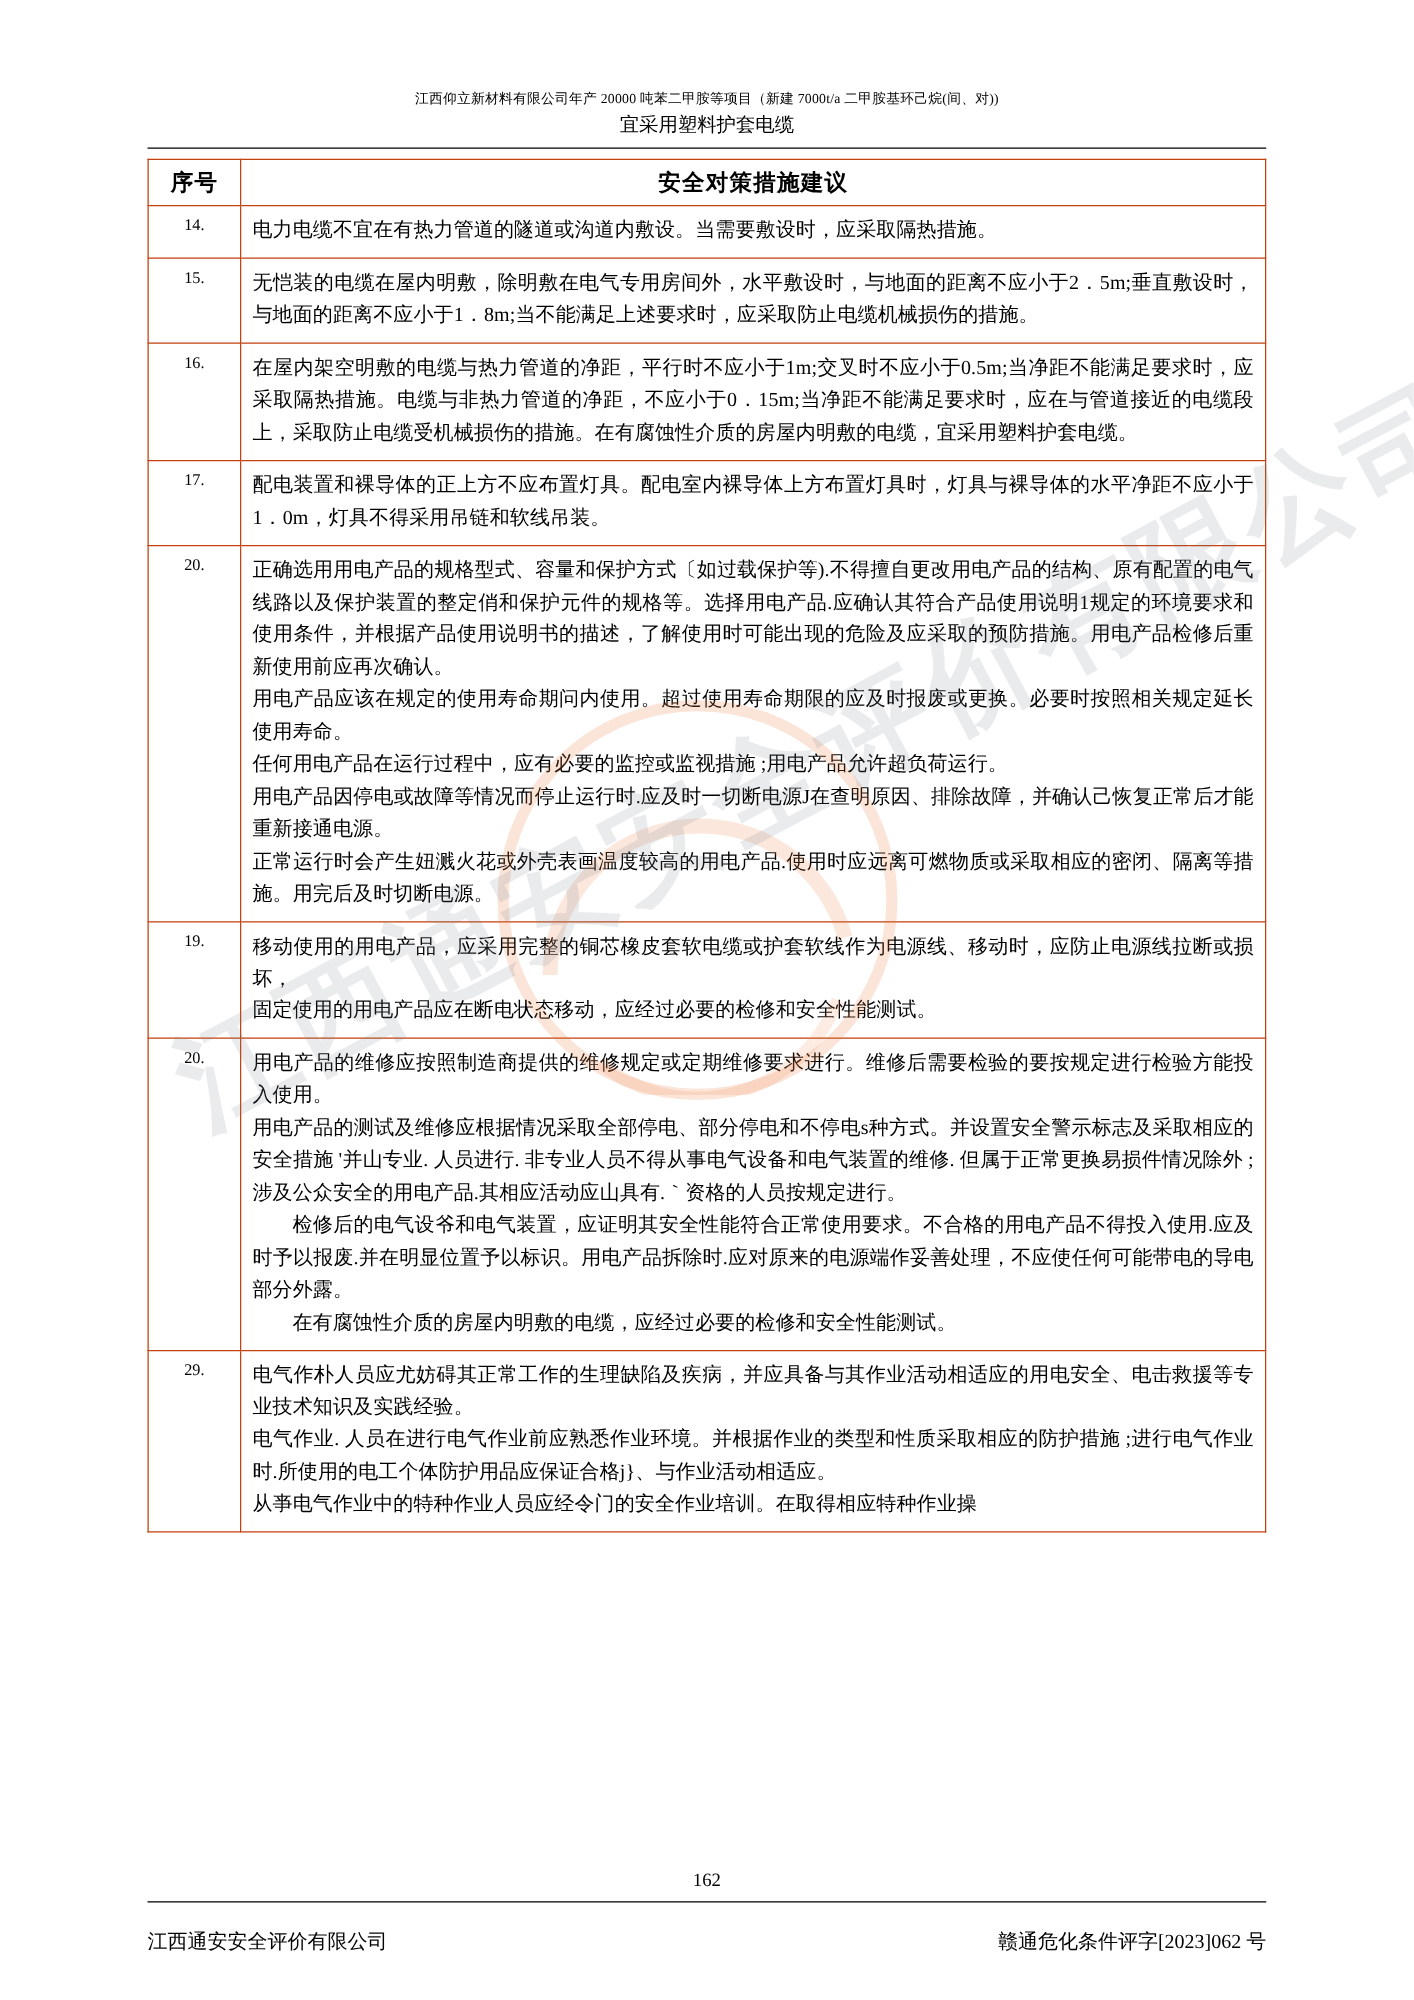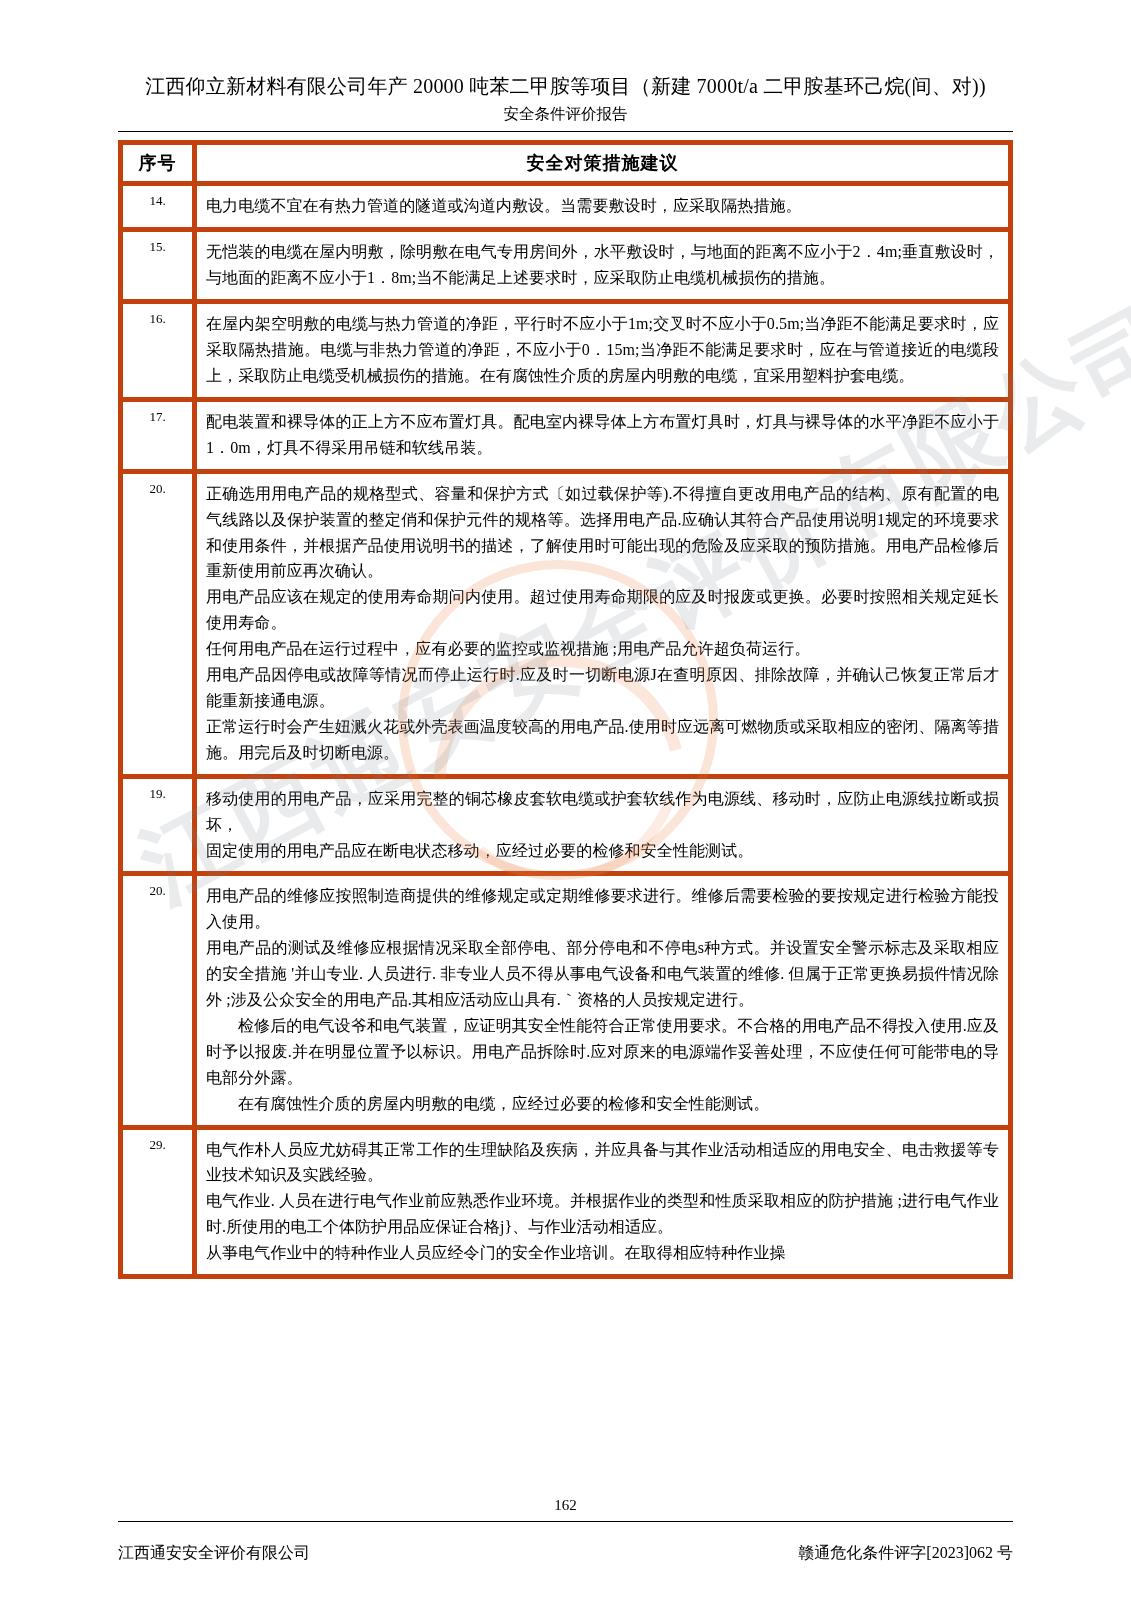--- a/index.html
+++ b/index.html
@@ -22,41 +22,41 @@
     box-sizing: border-box;
     padding: 0 118px;
   }
   
   .doc-header {
     padding-top: 72px;
     text-align: center;
     line-height: 1.45;
   }
   .doc-header .line1 {
-    font-size: 20px;
+    font-size: 11px;
     letter-spacing: 0.2px;
     white-space: nowrap;
   }
   .doc-header .line2 {
     font-size: 15.5px;
     margin-top: 2px;
   }
   .header-rule {
     border-bottom: 1.6px solid #000;
     margin-top: 6px;
   }
   
   table.main {
     border-collapse: collapse;
     width: 100%;
     margin-top: 8px;
     table-layout: fixed;
   }
   table.main td, table.main th {
-    border: 5px solid #c2410c;
+    border: 1px solid #c2410c;
     vertical-align: top;
     padding: 7px 9px 8px 9px;
   }
   table.main th {
     text-align: center;
     font-weight: bold;
     font-size: 18px;
     padding: 6px 4px;
     letter-spacing: 1px;
   }
@@ -154,21 +154,21 @@
     <svg class="wm-arc" viewBox="0 0 276 276">
       <path d="M20 180 A 120 120 0 0 1 256 150" fill="none" stroke="rgba(235,120,60,0.18)" stroke-width="12"></path>
       <path d="M60 250 A 120 120 0 0 0 250 200" fill="none" stroke="rgba(235,120,60,0.14)" stroke-width="10"></path>
     </svg>
     <div class="wm-text">江西通安安全评价有限公司</div>
   </div>
 
   <div class="content">
     <div class="doc-header">
       <div class="line1">江西仰立新材料有限公司年产 20000 吨苯二甲胺等项目（新建 7000t/a 二甲胺基环己烷(间、对))</div>
-      <div class="line2">安全条件评价报告</div>
+      <div class="line2">宜采用塑料护套电缆</div>
     </div>
     <div class="header-rule"></div>
 
     <table class="main">
       <colgroup>
           <col class="c-num">
           <col>
         </colgroup>
       <thead>
         <tr>
@@ -179,21 +179,21 @@
       <tbody>
         <tr>
           <td class="num">14.</td>
           <td class="body">
             <p>电力电缆不宜在有热力管道的隧道或沟道内敷设。当需要敷设时，应采取隔热措施。</p>
           </td>
         </tr>
         <tr>
           <td class="num">15.</td>
           <td class="body">
-            <p>无恺装的电缆在屋内明敷，除明敷在电气专用房间外，水平敷设时，与地面的距离不应小于2．4m;垂直敷设时，与地面的距离不应小于1．8m;当不能满足上述要求时，应采取防止电缆机械损伤的措施。</p>
+            <p>无恺装的电缆在屋内明敷，除明敷在电气专用房间外，水平敷设时，与地面的距离不应小于2．5m;垂直敷设时，与地面的距离不应小于1．8m;当不能满足上述要求时，应采取防止电缆机械损伤的措施。</p>
           </td>
         </tr>
         <tr>
           <td class="num">16.</td>
           <td class="body">
             <p>在屋内架空明敷的电缆与热力管道的净距，平行时不应小于1m;交叉时不应小于0.5m;当净距不能满足要求时，应采取隔热措施。电缆与非热力管道的净距，不应小于0．15m;当净距不能满足要求时，应在与管道接近的电缆段上，采取防止电缆受机械损伤的措施。在有腐蚀性介质的房屋内明敷的电缆，宜采用塑料护套电缆。</p>
           </td>
         </tr>
         <tr>
           <td class="num">17.</td>

